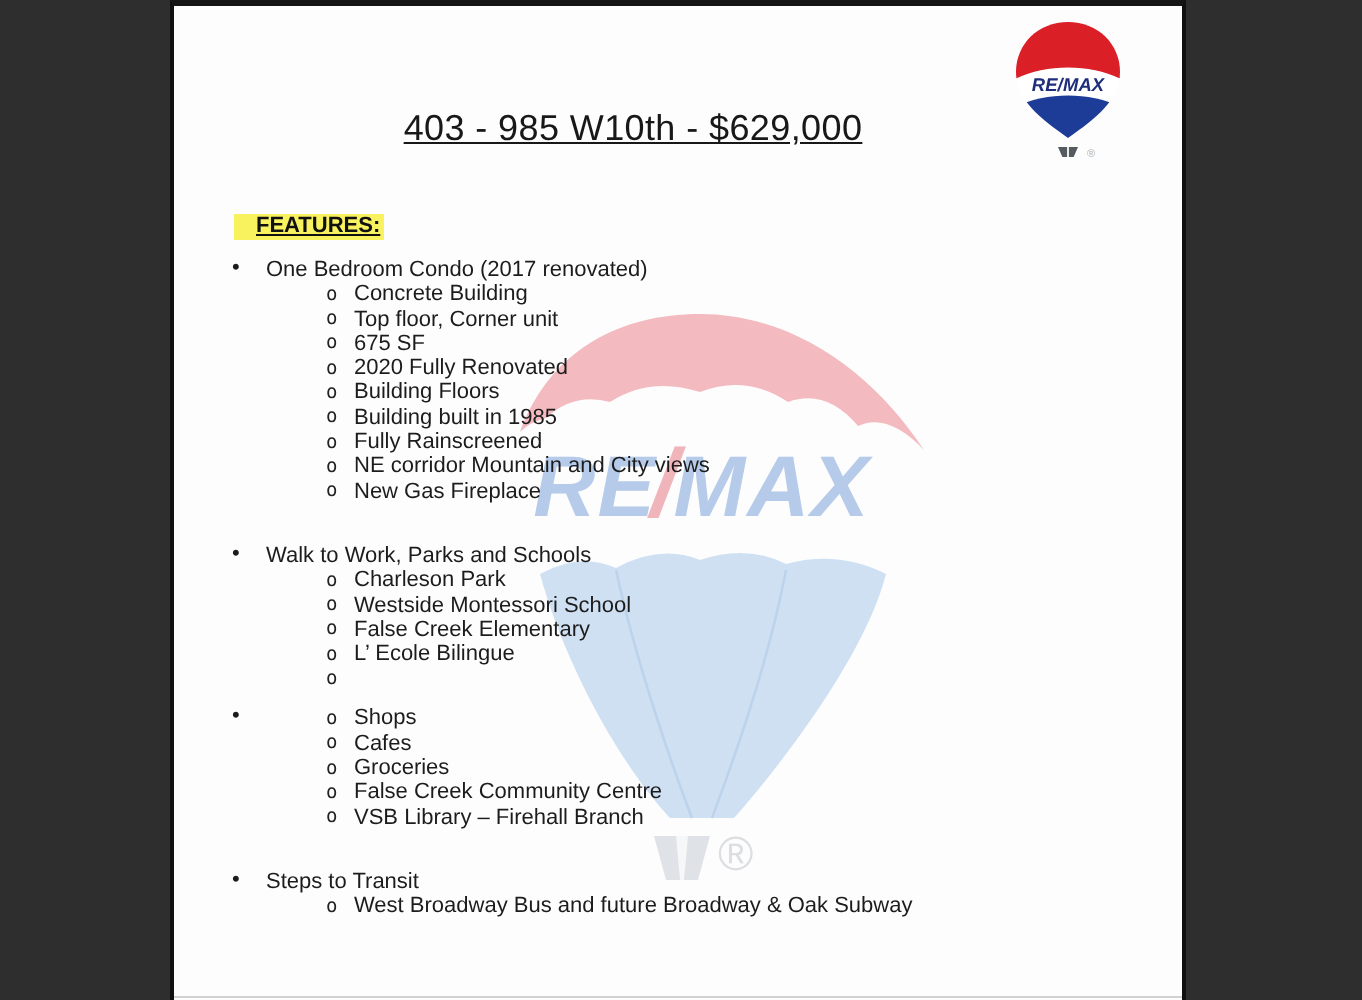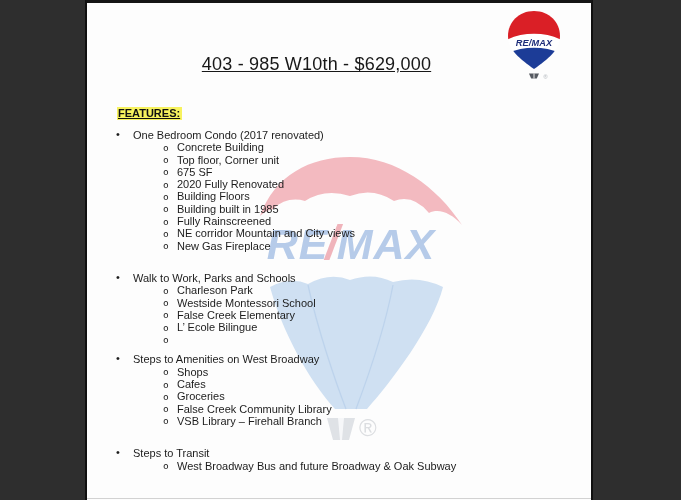--- a/index.html
+++ b/index.html
@@ -22,21 +22,21 @@
   .doc-title {
     position:absolute; top:51px; left:0; right:45px;
     text-align:center; font-size:18px; color:#181818; letter-spacing:.2px;
     z-index:2;
     text-decoration:underline;
   }
   
   .features-label {
     position:absolute; top:104px; left:30px;
     font-size:11px; font-weight:bold; text-decoration:underline;
-    color:#111; background:#f7f25e; padding:0 2px 1px 1px; z-index:2;
+    color:#111; background:#f7f25e; padding:0 2px 1px 11px; z-index:2;
   }
   
   .content {
     position:absolute; top:126px; left:0; right:0;
     font-size:11px; line-height:12.3px; color:#1c1c1c; z-index:2;
   }
   .section { margin-bottom:20px; }
   .l1 { position:relative; padding-left:46px; }
   .b1 { position:absolute; left:29px; top:-1px; font-size:11px; }
   .l2 { position:relative; padding-left:90px; }
@@ -134,25 +134,25 @@
         </div>
         <div class="section">
           <div class="l1"><span class="b1">•</span><span>Walk to Work, Parks and Schools</span></div>
           <div class="l2"><span class="b2">o</span><span>Charleson Park</span></div>
           <div class="l2"><span class="b2">o</span><span>Westside Montessori School</span></div>
           <div class="l2"><span class="b2">o</span><span>False Creek Elementary</span></div>
           <div class="l2"><span class="b2">o</span><span>L’ Ecole Bilingue</span></div>
           <div class="l2"><span class="b2">o</span></div>
         </div>
         <div class="section">
-          <div class="l1"><span class="b1">•</span><span>Steps to Amenities on West Broadway</span></div>
+          <div class="l1"><span class="b1">•</span></div>
           <div class="l2"><span class="b2">o</span><span>Shops</span></div>
           <div class="l2"><span class="b2">o</span><span>Cafes</span></div>
           <div class="l2"><span class="b2">o</span><span>Groceries</span></div>
-          <div class="l2"><span class="b2">o</span><span>False Creek Community Library</span></div>
+          <div class="l2"><span class="b2">o</span><span>False Creek Community Centre</span></div>
           <div class="l2"><span class="b2">o</span><span>VSB Library – Firehall Branch</span></div>
         </div>
         <div class="section">
           <div class="l1"><span class="b1">•</span><span>Steps to Transit</span></div>
           <div class="l2"><span class="b2">o</span><span>West Broadway Bus and future Broadway &amp; Oak Subway</span></div>
         </div>
       </div>
 
     <div class="page-bottom-edge"></div>
   </div>

